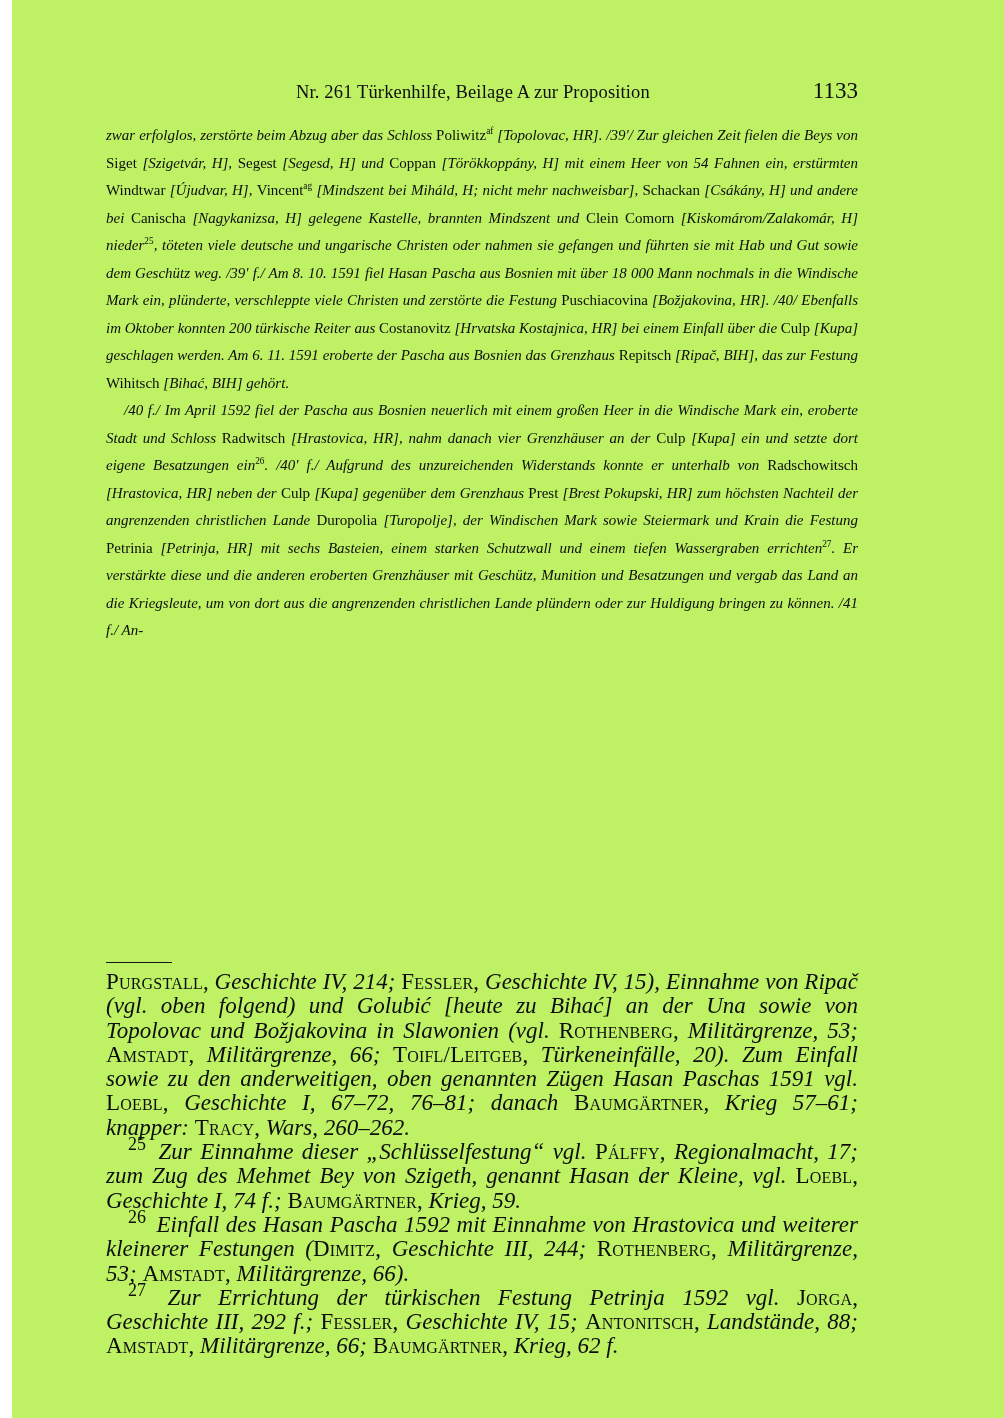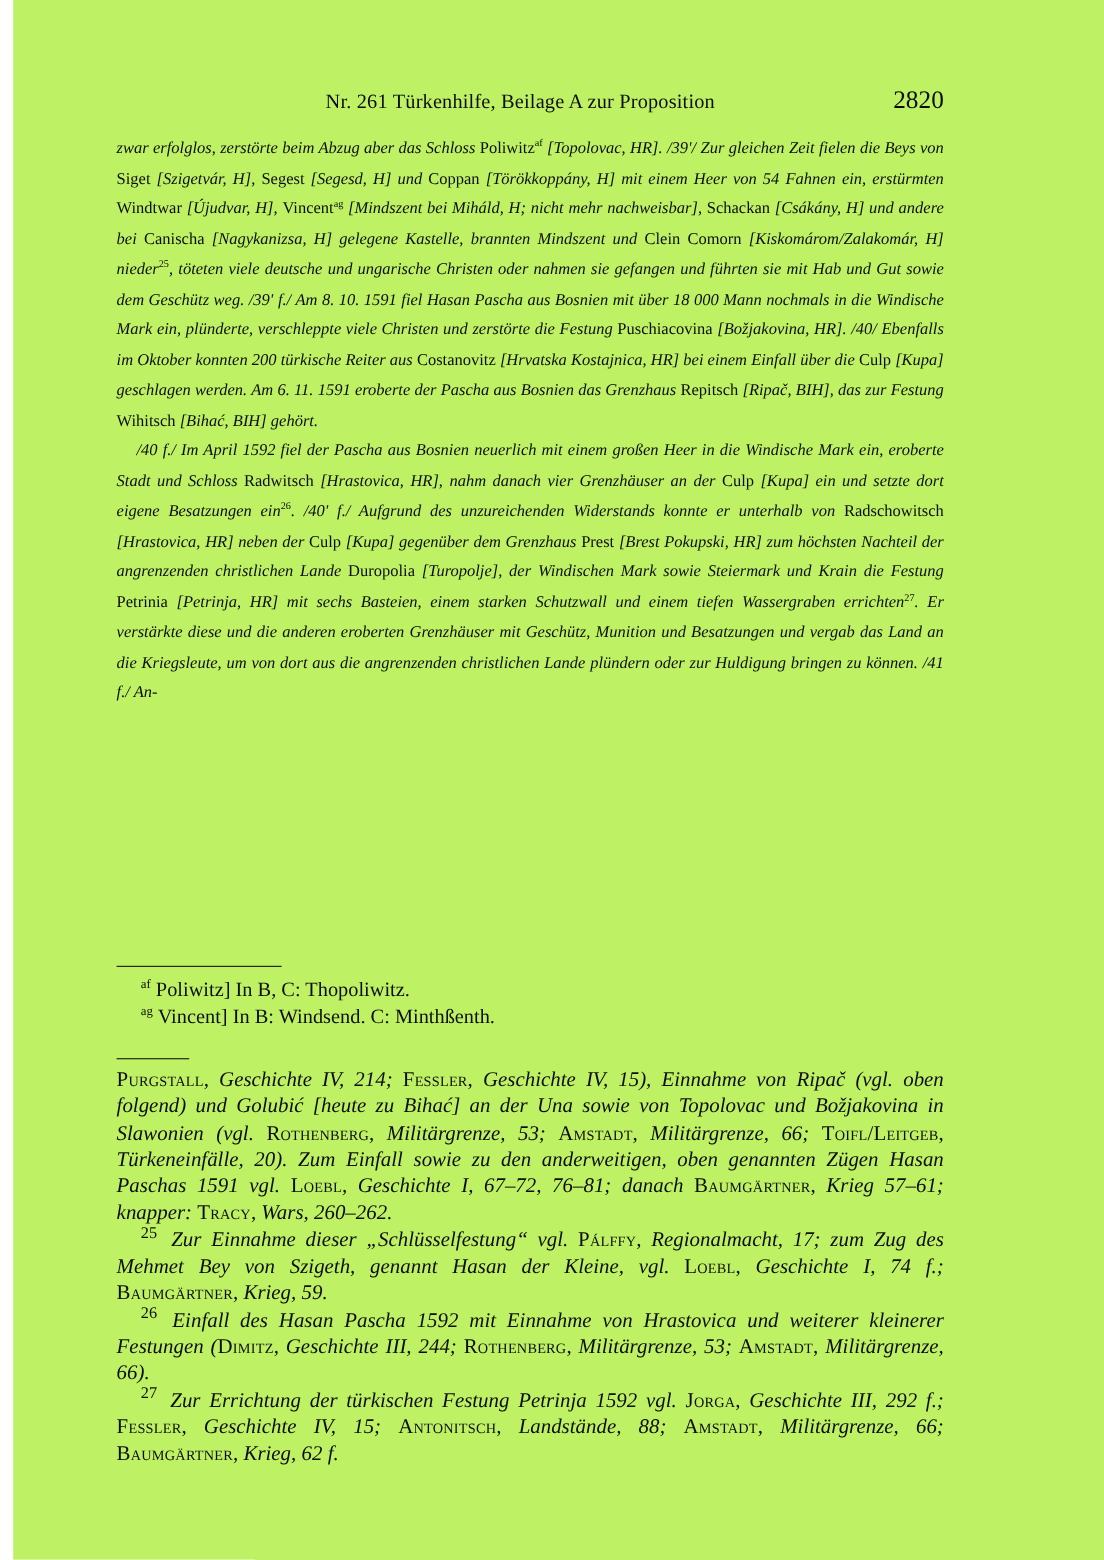--- a/index.html
+++ b/index.html
@@ -95,21 +95,21 @@
     line-height: 0;
   }
 
   .footnotes {
     position: absolute;
     left: 94px;
     top: 962px;
     width: 752px;
   }
   .fnote {
-    font-size: 19px;
+    font-size: 23px;
     line-height: 24.3px;
     text-align: justify;
     font-style: italic;
     margin: 0;
   }
   .fnote.first { text-indent: 0; }
   .fnote.numbered { text-indent: 22px; }
   .fnote .num {
     font-style: normal;
     font-size: 0.78em;
@@ -123,35 +123,28 @@
     letter-spacing: 0.2px;
   }
 </style>
 </head>
 <body>
 
 <div class="page">
 
   <div class="runhead">
     <span class="runhead-title">Nr. 261 Türkenhilfe, Beilage A zur Proposition</span>
-    <span class="runhead-folio">2820</span>
+    <span class="runhead-folio">1133</span>
   </div>
 
   <div class="body-block">
     <p class="para"><span>zwar erfolglos, zerstörte beim Abzug aber das Schloss </span><span class="rm">Poliwitz</span><sup class="fn">af</sup><span> [Topolovac, HR]. /39'/ Zur gleichen Zeit fielen die Beys von </span><span class="rm">Siget</span><span> [Szigetvár, H], </span><span class="rm">Segest</span><span> [Segesd, H] und </span><span class="rm">Coppan</span><span> [Törökkoppány, H] mit einem Heer von 54 Fahnen ein, erstürmten </span><span class="rm">Windtwar</span><span> [Újudvar, H], </span><span class="rm">Vincent</span><sup class="fn">ag</sup><span> [Mindszent bei Miháld, H; nicht mehr nachweisbar], </span><span class="rm">Schackan</span><span> [Csákány, H] und andere bei </span><span class="rm">Canischa</span><span> [Nagykanizsa, H] gelegene Kastelle, brannten Mindszent und </span><span class="rm">Clein Comorn</span><span> [Kiskomárom/Zalakomár, H] nieder</span><sup class="fn">25</sup><span>, töteten viele deutsche und ungarische Christen oder nahmen sie gefangen und führten sie mit Hab und Gut sowie dem Geschütz weg. /39' f./ Am 8. 10. 1591 fiel Hasan Pascha aus Bosnien mit über 18 000 Mann nochmals in die Windische Mark ein, plünderte, verschleppte viele Christen und zerstörte die Festung </span><span class="rm">Puschiacovina</span><span> [Božjakovina, HR]. /40/ Ebenfalls im Oktober konnten 200 türkische Reiter aus </span><span class="rm">Costanovitz</span><span> [Hrvatska Kostajnica, HR] bei einem Einfall über die </span><span class="rm">Culp</span><span> [Kupa] geschlagen werden. Am 6. 11. 1591 eroberte der Pascha aus Bosnien das Grenzhaus </span><span class="rm">Repitsch</span><span> [Ripač, BIH], das zur Festung </span><span class="rm">Wihitsch</span><span> [Bihać, BIH] gehört.</span></p>
     <p class="para"><span>/40 f./ Im April 1592 fiel der Pascha aus Bosnien neuerlich mit einem großen Heer in die Windische Mark ein, eroberte Stadt und Schloss </span><span class="rm">Radwitsch</span><span> [Hrastovica, HR], nahm danach vier Grenzhäuser an der </span><span class="rm">Culp</span><span> [Kupa] ein und setzte dort eigene Besatzungen ein</span><sup class="fn">26</sup><span>. /40' f./ Aufgrund des unzureichenden Widerstands konnte er unterhalb von </span><span class="rm">Radschowitsch</span><span> [Hrastovica, HR] neben der </span><span class="rm">Culp</span><span> [Kupa] gegenüber dem Grenzhaus </span><span class="rm">Prest</span><span> [Brest Pokupski, HR] zum höchsten Nachteil der angrenzenden christlichen Lande </span><span class="rm">Duropolia</span><span> [Turopolje], der Windischen Mark sowie Steiermark und Krain die Festung </span><span class="rm">Petrinia</span><span> [Petrinja, HR] mit sechs Basteien, einem starken Schutzwall und einem tiefen Wassergraben errichten</span><sup class="fn">27</sup><span>. Er verstärkte diese und die anderen eroberten Grenzhäuser mit Geschütz, Munition und Besatzungen und vergab das Land an die Kriegsleute, um von dort aus die angrenzenden christlichen Lande plündern oder zur Huldigung bringen zu können. /41 f./ An-</span></p>
   </div>
 
-  <div class="apparatus">
-    <div class="rule-long"></div>
-    <div>
-        <p class="app-line"><sup>af</sup> <span class="rm">Poliwitz</span><span>] In B, C: </span><span class="rm">Thopoliwitz.</span></p>
-        <p class="app-line"><sup>ag</sup> <span class="rm">Vincent</span><span>] In B: </span><span class="rm">Windsend. </span><span>C: </span><span class="rm">Minthßenth.</span></p>
-      </div>
-  </div>
 
   <div class="footnotes">
     <div class="rule-short"></div>
     <div>
         <p class="fnote first"><span class="sc">Purgstall</span><span class="rm">, </span><span>Geschichte IV, 214;</span><span class="rm"> </span><span class="sc">Fessler</span><span class="rm">, </span><span>Geschichte IV, 15), Einnahme von Ripač (vgl. oben folgend) und Golubić [heute zu Bihać] an der Una sowie von Topolovac und Božjakovina in Slawonien (vgl. </span><span class="sc">Rothenberg</span><span class="rm">, </span><span>Militärgrenze, 53; </span><span class="sc">Amstadt</span><span class="rm">, </span><span>Militärgrenze, 66; </span><span class="sc">Toifl/Leitgeb</span><span class="rm">, </span><span>Türkeneinfälle, 20). Zum Einfall sowie zu den anderweitigen, oben genannten Zügen Hasan Paschas 1591 vgl. </span><span class="sc">Loebl</span><span class="rm">, </span><span>Geschichte I, 67–72, 76–81; danach </span><span class="sc">Baumgärtner</span><span class="rm">, </span><span>Krieg 57–61; knapper: </span><span class="sc">Tracy</span><span class="rm">, </span><span>Wars, 260–262.</span></p>
         <p class="fnote numbered"><span class="num">25</span> <span>Zur Einnahme dieser „Schlüsselfestung“ vgl. </span><span class="sc">Pálffy</span><span class="rm">, </span><span>Regionalmacht, 17; zum Zug des Mehmet Bey von Szigeth, genannt Hasan der Kleine, vgl. </span><span class="sc">Loebl</span><span class="rm">, </span><span>Geschichte I, 74 f.; </span><span class="sc">Baumgärtner</span><span class="rm">, </span><span>Krieg, 59.</span></p>
         <p class="fnote numbered"><span class="num">26</span> <span>Einfall des Hasan Pascha 1592 mit Einnahme von Hrastovica und weiterer kleinerer Festungen (</span><span class="sc">Dimitz</span><span class="rm">, </span><span>Geschichte III, 244; </span><span class="sc">Rothenberg</span><span class="rm">, </span><span>Militärgrenze, 53; </span><span class="sc">Amstadt</span><span class="rm">, </span><span>Militärgrenze, 66).</span></p>
         <p class="fnote numbered"><span class="num">27</span> <span>Zur Errichtung der türkischen Festung Petrinja 1592 vgl. </span><span class="sc">Jorga</span><span class="rm">, </span><span>Geschichte III, 292 f.; </span><span class="sc">Fessler</span><span class="rm">, </span><span>Geschichte IV, 15; </span><span class="sc">Antonitsch</span><span class="rm">, </span><span>Landstände, 88; </span><span class="sc">Amstadt</span><span class="rm">, </span><span>Militärgrenze, 66; </span><span class="sc">Baumgärtner</span><span class="rm">, </span><span>Krieg, 62 f.</span></p>
       </div>
   </div>

